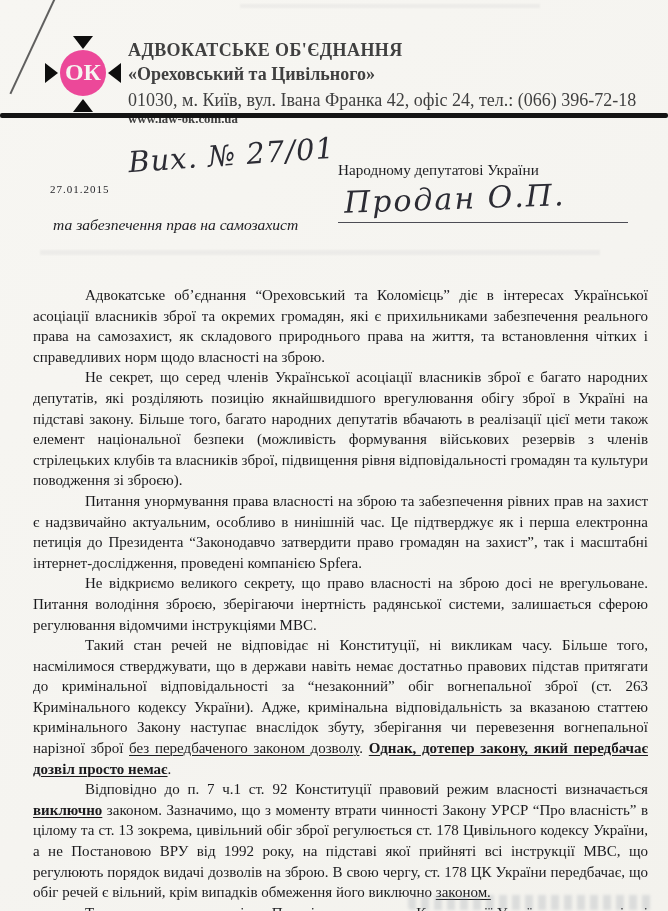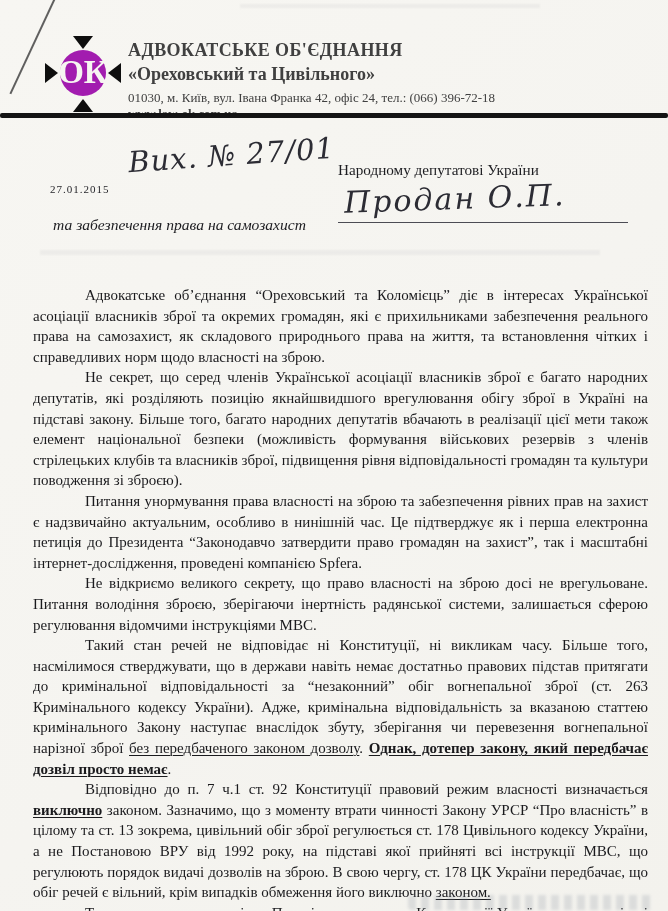--- a/index.html
+++ b/index.html
@@ -16,32 +16,32 @@
   .smudge{position:absolute;background:rgba(120,120,125,.07);filter:blur(1px);}
   .smudge.s1{left:40px;top:250px;width:560px;height:5px;}
   .smudge.s2{left:240px;top:4px;width:300px;height:4px;}
   .bleed{position:absolute;right:14px;bottom:1px;width:246px;height:15px;opacity:.45;filter:blur(1.4px);
     background:repeating-linear-gradient(90deg,rgba(125,135,150,.45) 0 8px,transparent 8px 13px);
     border-radius:4px;}
 
   
   .logo{position:absolute;left:45px;top:36px;width:76px;height:76px;}
   .logo-circle{position:absolute;left:15px;top:14px;width:46px;height:46px;border-radius:50%;
-    background:#a21caf;color:#f6f5f1;display:flex;align-items:center;justify-content:center;
-    font-family:"Liberation Serif",serif;font-weight:bold;font-size:33px;line-height:1;padding-bottom:2px;box-sizing:border-box;}
+    background:#ec4899;color:#f6f5f1;display:flex;align-items:center;justify-content:center;
+    font-family:"Liberation Serif",serif;font-weight:bold;font-size:24px;line-height:1;padding-bottom:2px;box-sizing:border-box;}
   .tri{position:absolute;width:0;height:0;}
   .tri-t{left:28px;top:0;border-left:10px solid transparent;border-right:10px solid transparent;border-top:13px solid #0e0e0e;}
   .tri-b{left:28px;bottom:0;border-left:10px solid transparent;border-right:10px solid transparent;border-bottom:13px solid #0e0e0e;}
   .tri-l{left:0;top:27px;border-top:10px solid transparent;border-bottom:10px solid transparent;border-left:13px solid #0e0e0e;}
   .tri-r{right:0;top:27px;border-top:10px solid transparent;border-bottom:10px solid transparent;border-right:13px solid #0e0e0e;}
 
   .org{position:absolute;left:128px;top:40px;color:#404040;}
   .org-line1{font-weight:bold;font-size:18px;letter-spacing:.4px;}
   .org-line2{font-weight:bold;font-size:18px;margin-top:3px;}
-  .org-addr{font-size:13px;margin-top:5px;}
+  .org-addr{font-size:18px;margin-top:5px;}
   .org-web{font-size:12.8px;margin-top:1px;font-weight:bold;}
   .rule{position:absolute;left:0;right:0;top:113px;height:5px;background:#141414;border-radius:2px;}
 
   
   .date{position:absolute;left:50px;top:183px;font-size:11px;letter-spacing:1px;color:#26262b;}
   .hand{font-family:"DejaVu Serif",serif;font-style:italic;color:#2c2c34;}
   .outno{position:absolute;left:128px;top:138px;font-size:29px;transform:rotate(-4deg);letter-spacing:1px;}
   .addressee{position:absolute;left:338px;top:161px;width:290px;}
   .addressee-line{font-size:15.2px;color:#1d1d21;}
   .sign-slot{border-bottom:1.6px solid #4c4c54;padding:2px 0 6px 6px;margin-top:0;}
@@ -88,21 +88,21 @@
     <span class="outno hand">Вих. № 27/01</span>
     <div class="addressee">
       <div class="addressee-line">Народному депутатові України</div>
       <div class="sign-slot">
         <span class="hand addressee-name">Продан О.П.</span>
       </div>
     </div>
   </section>
 
   <div class="subject">
-    <div>та забезпечення права на самозахист</div>
+    <div>та забезпечення прав на самозахист</div>
   </div>
 
   <main class="bodytext">
     <p><span>Адвокатське об’єднання “Ореховський та Коломієць” діє в інтересах Української асоціації власників зброї та окремих громадян, які є прихильниками забезпечення реального права на самозахист, як складового природнього права на життя, та встановлення чітких і справедливих норм щодо власності на зброю.</span></p>
     <p><span>Не секрет, що серед членів Української асоціації власників зброї є багато народних депутатів, які розділяють позицію якнайшвидшого врегулювання обігу зброї в Україні на підставі закону. Більше того, багато народних депутатів вбачають в реалізації цієї мети також елемент національної безпеки (можливість формування військових резервів з членів стрілецьких клубів та власників зброї, підвищення рівня відповідальності громадян та культури поводження зі зброєю).</span></p>
     <p><span>Питання унормування права власності на зброю та забезпечення рівних прав на захист є надзвичайно актуальним, особливо в нинішній час. Це підтверджує як і перша електронна петиція до Президента “Законодавчо затвердити право громадян на захист”, так і масштабні інтернет-дослідження, проведені компанією Spfera.</span></p>
     <p><span>Не відкриємо великого секрету, що право власності на зброю досі не врегульоване. Питання володіння зброєю, зберігаючи інертність радянської системи, залишається сферою регулювання відомчими інструкціями МВС.</span></p>
     <p><span>Такий стан речей не відповідає ні Конституції, ні викликам часу. Більше того, насмілимося стверджувати, що в держави навіть немає достатньо правових підстав притягати до кримінальної відповідальності за “незаконний” обіг вогнепальної зброї (ст. 263 Кримінального кодексу України). Адже, кримінальна відповідальність за вказаною статтею кримінального Закону наступає внаслідок збуту, зберігання чи перевезення вогнепальної нарізної зброї </span><span class="run-u">без передбаченого законом дозволу</span><span>. </span><span class="run-b run-u">Однак, дотепер закону, який передбачає дозвіл просто немає</span><span>.</span></p>
     <p><span>Відповідно до п. 7 ч.1 ст. 92 Конституції правовий режим власності визначається </span><span class="run-b run-u">виключно</span><span> законом. Зазначимо, що з моменту втрати чинності Закону УРСР “Про власність” в цілому та ст. 13 зокрема, цивільний обіг зброї регулюється ст. 178 Цивільного кодексу України, а не Постановою ВРУ від 1992 року, на підставі якої прийняті всі інструкції МВС, що регулюють порядок видачі дозволів на зброю. В свою чергу, ст. 178 ЦК України передбачає, що обіг речей є вільний, крім випадків обмеження його виключно </span><span class="run-u">законом.</span></p>
     <p><span>Також зауважимо, що згідно Перехідних положень Конституції України, закони та інші нормативні акти, прийняті до набуття чинності Конституцією, є чинними у частині, що не суперечить Конституції України.</span></p>

